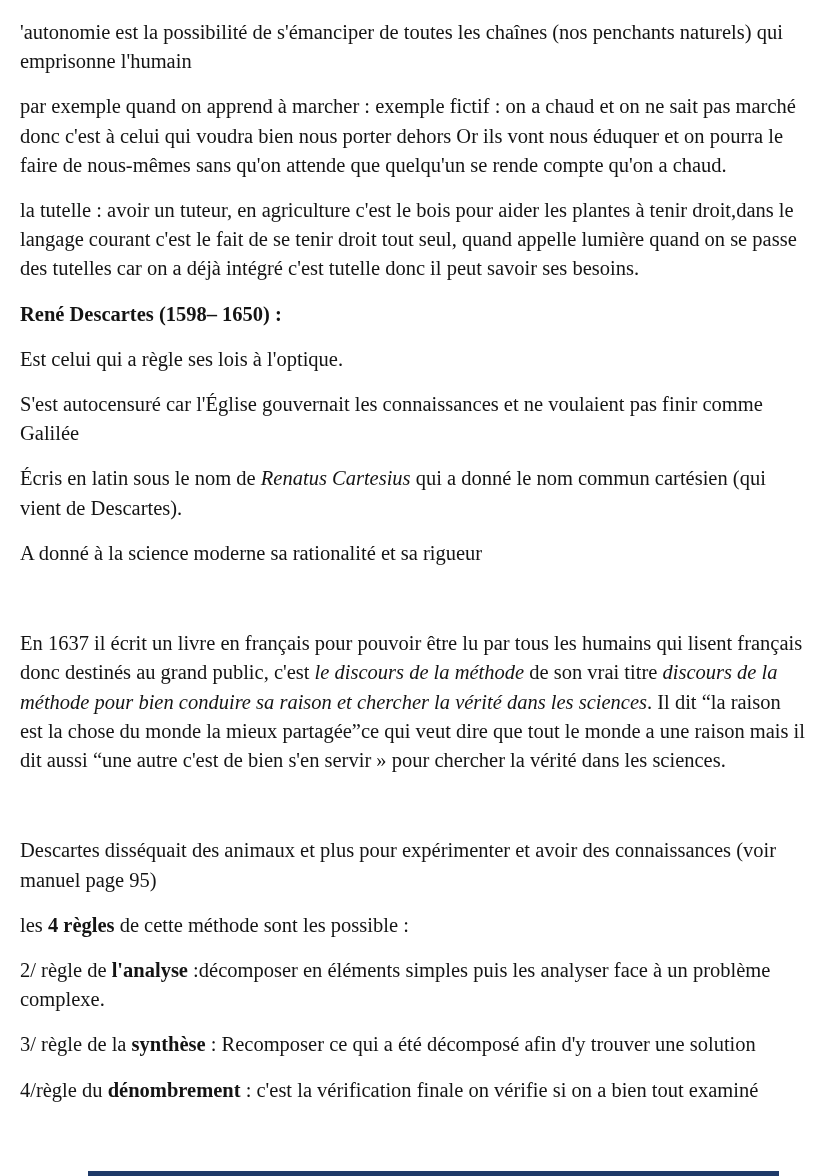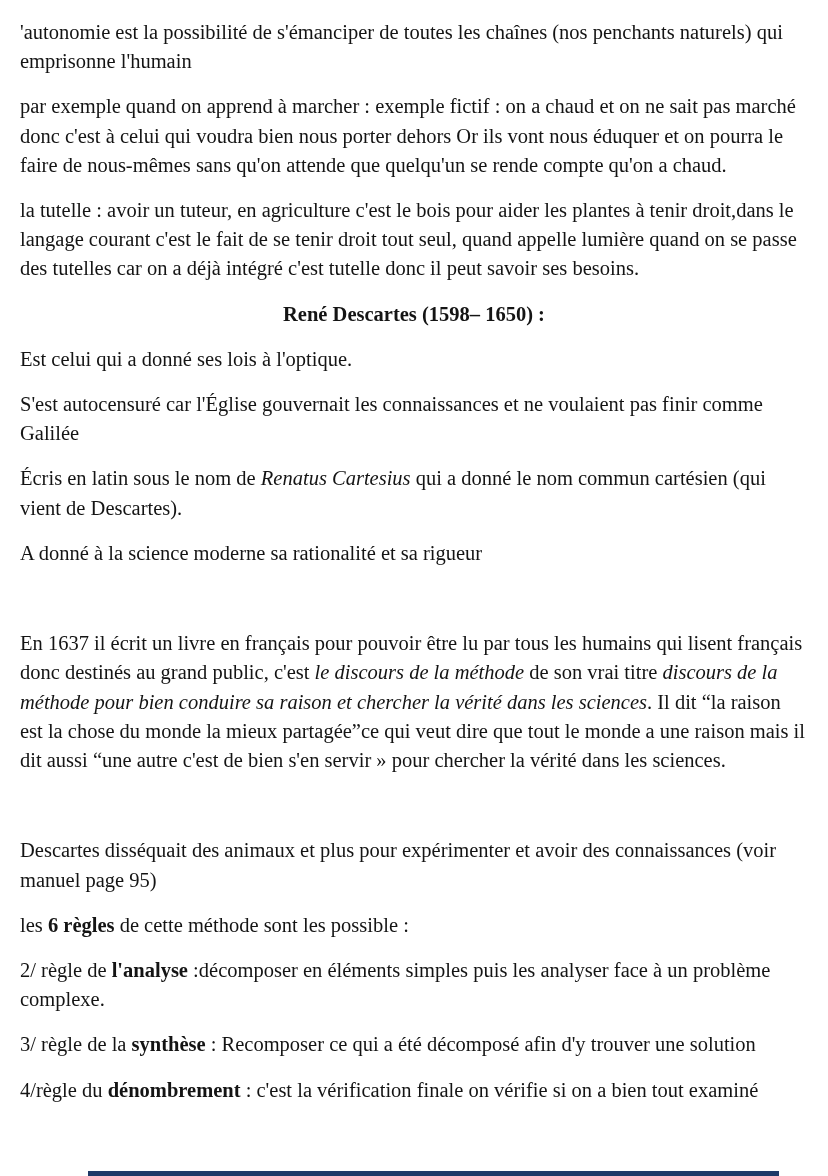--- a/index.html
+++ b/index.html
@@ -19,47 +19,47 @@
     -webkit-font-smoothing: antialiased;
   }
   .doc {
     padding: 2px 4px 0 4px;
   }
   p.para {
     margin: 16px;
     padding: 0;
   }
   p.para.center {
-    text-align: center;
+    text-align: left;
   }
   .bold { font-weight: bold; }
   .italic { font-style: italic; }
   .bottom-rule {
     position: absolute;
     left: 88px;
     width: 691px;
     height: 5px;
     bottom: 0px;
   }
 </style>
 </head>
 <body style="background: rgb(255, 255, 255); color: rgb(20, 20, 20);">
 
 <div class="doc" id="doc-body">
     <p class="para"><span>'autonomie est la possibilité de s'émanciper de toutes les chaînes (nos penchants naturels) qui emprisonne l'humain</span></p>
     <p class="para"><span>par exemple quand on apprend à marcher : exemple fictif : on a chaud et on ne sait pas marché donc c'est à celui qui voudra bien nous porter dehors Or ils vont nous éduquer et on pourra le faire de nous-mêmes sans qu'on attende que quelqu'un se rende compte qu'on a chaud.</span></p>
     <p class="para"><span>la tutelle : avoir un tuteur, en agriculture c'est le bois pour aider les plantes à tenir droit,dans le langage courant c'est le fait de se tenir droit tout seul, quand appelle lumière quand on se passe des tutelles car on a déjà intégré c'est tutelle donc il peut savoir ses besoins.</span></p>
     <p class="para center"><span class="bold">René Descartes (1598– 1650) :</span></p>
-    <p class="para"><span>Est celui qui a donné ses lois à l'optique.</span></p>
+    <p class="para"><span>Est celui qui a règle ses lois à l'optique.</span></p>
     <p class="para"><span>S'est autocensuré car l'Église gouvernait les connaissances et ne voulaient pas finir comme Galilée</span></p>
     <p class="para"><span>Écris en latin sous le nom de </span><span class="italic">Renatus Cartesius</span><span> qui a donné le nom commun cartésien (qui vient de Descartes).</span></p>
     <p class="para"><span>A donné à la science moderne sa rationalité et sa rigueur</span></p>
     <p class="para">&nbsp;</p>
     <p class="para"><span>En 1637 il écrit un livre en français pour pouvoir être lu par tous les humains qui lisent français donc destinés au grand public, c'est </span><span class="italic">le discours de la méthode</span><span> de son vrai titre </span><span class="italic">discours de la méthode pour bien conduire sa raison et chercher la vérité dans les sciences</span><span>. Il dit “la raison est la chose du monde la mieux partagée”ce qui veut dire que tout le monde a une raison mais il dit aussi “une autre c'est de bien s'en servir » pour chercher la vérité dans les sciences.</span></p>
     <p class="para">&nbsp;</p>
     <p class="para"><span>Descartes disséquait des animaux et plus pour expérimenter et avoir des connaissances (voir manuel page 95)</span></p>
-    <p class="para"><span>les </span><span class="bold">6 règles</span><span> de cette méthode sont les possible :</span></p>
+    <p class="para"><span>les </span><span class="bold">4 règles</span><span> de cette méthode sont les possible :</span></p>
     <p class="para"><span>2/ règle de </span><span class="bold">l'analyse</span><span> :décomposer en éléments simples puis les analyser face à un problème complexe.</span></p>
     <p class="para"><span>3/ règle de la </span><span class="bold">synthèse</span><span> : Recomposer ce qui a été décomposé afin d'y trouver une solution</span></p>
     <p class="para"><span>4/règle du </span><span class="bold">dénombrement</span><span> : c'est la vérification finale on vérifie si on a bien tout examiné</span></p>
   </div>
 
 <div class="bottom-rule" id="bottom-rule" style="background: rgb(31, 58, 104);"></div>
 
 </body></html>

